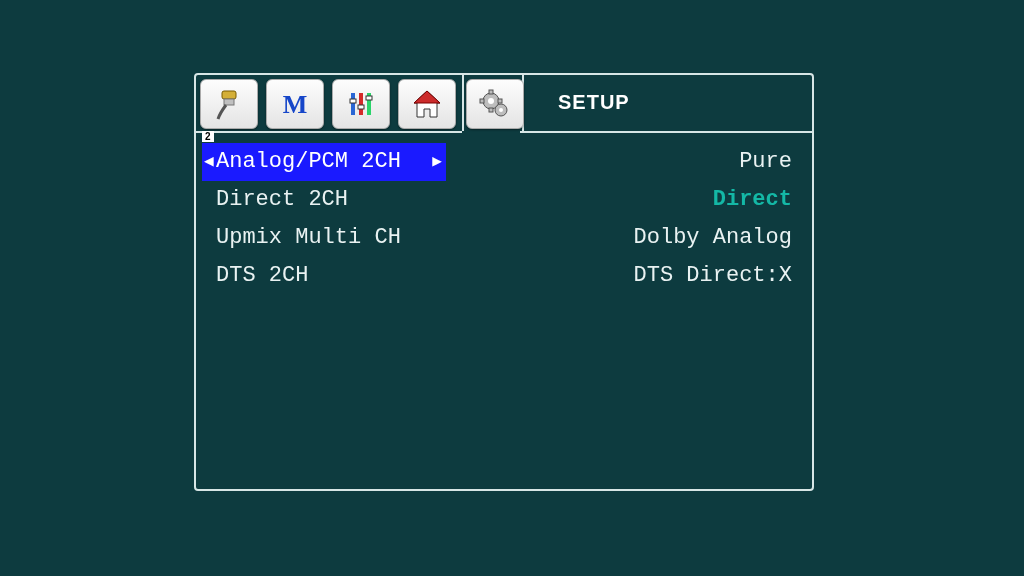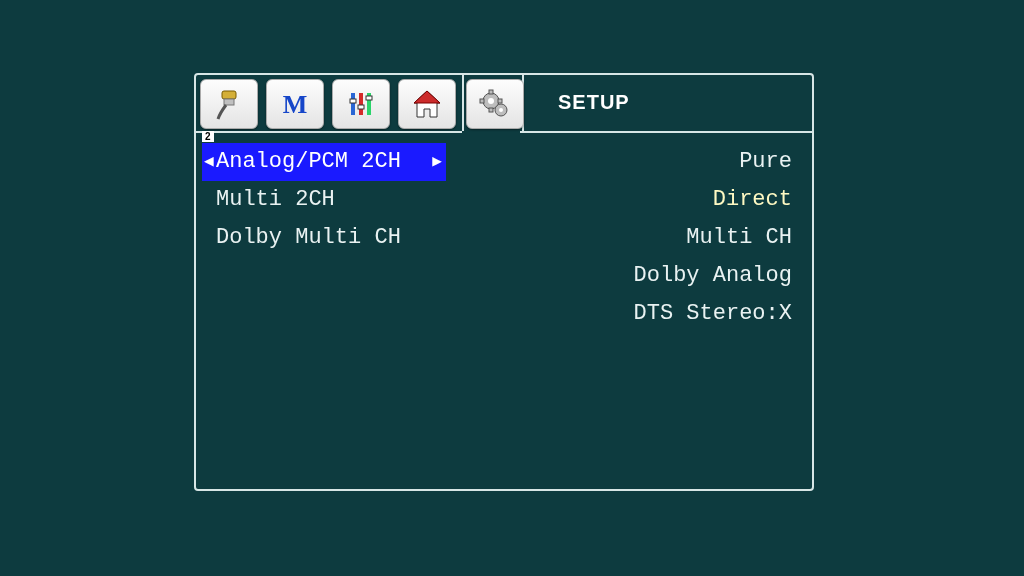--- a/index.html
+++ b/index.html
@@ -143,21 +143,21 @@
   .rrow {
     height: 38px;
     line-height: 38px;
     font-size: 22px;
     color: #e9f2f2;
     white-space: nowrap;
     padding-right: 6px;
     font-family: "Courier New", monospace;
     text-align: right;
   }
-  .rrow.accent { color: #fef9c3; }
+  .rrow.accent { color: #14b8a6; font-weight: bold; }
 </style>
 </head>
 <body>
 
 <div class="panel">
 
   <div class="tabbar">
     <div class="tab-btn">
       <span>
         <svg width="34" height="34" viewBox="0 0 34 34">
@@ -221,24 +221,24 @@
 
   <div class="badge">2</div>
 
   <div class="body">
     <div class="col-left">
       <div class="row sel">
         <span class="arrow-l">◀</span>
         <span>Analog/PCM 2CH</span>
         <span class="arrow-r">▶</span>
       </div>
-      <div class="row"><span>Multi 2CH</span></div>
-      <div class="row"><span>Dolby Multi CH</span></div>
+      <div class="row"><span>Direct 2CH</span></div>
+      <div class="row"><span>Upmix Multi CH</span></div>
+      <div class="row"><span>DTS 2CH</span></div>
     </div>
     <div class="col-right">
       <div class="rrow"><span>Pure</span></div>
       <div class="rrow accent"><span>Direct</span></div>
-      <div class="rrow"><span>Multi CH</span></div>
       <div class="rrow"><span>Dolby Analog</span></div>
-      <div class="rrow"><span>DTS Stereo:X</span></div>
+      <div class="rrow"><span>DTS Direct:X</span></div>
     </div>
   </div>
 </div>
 
 </body></html>

